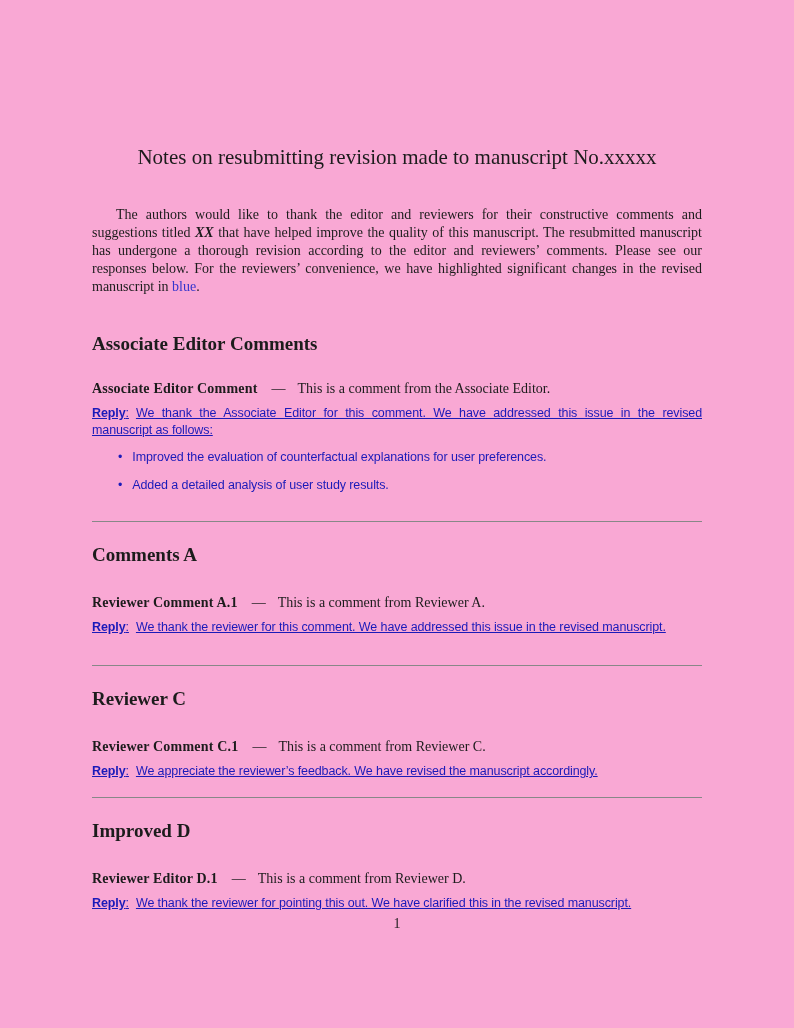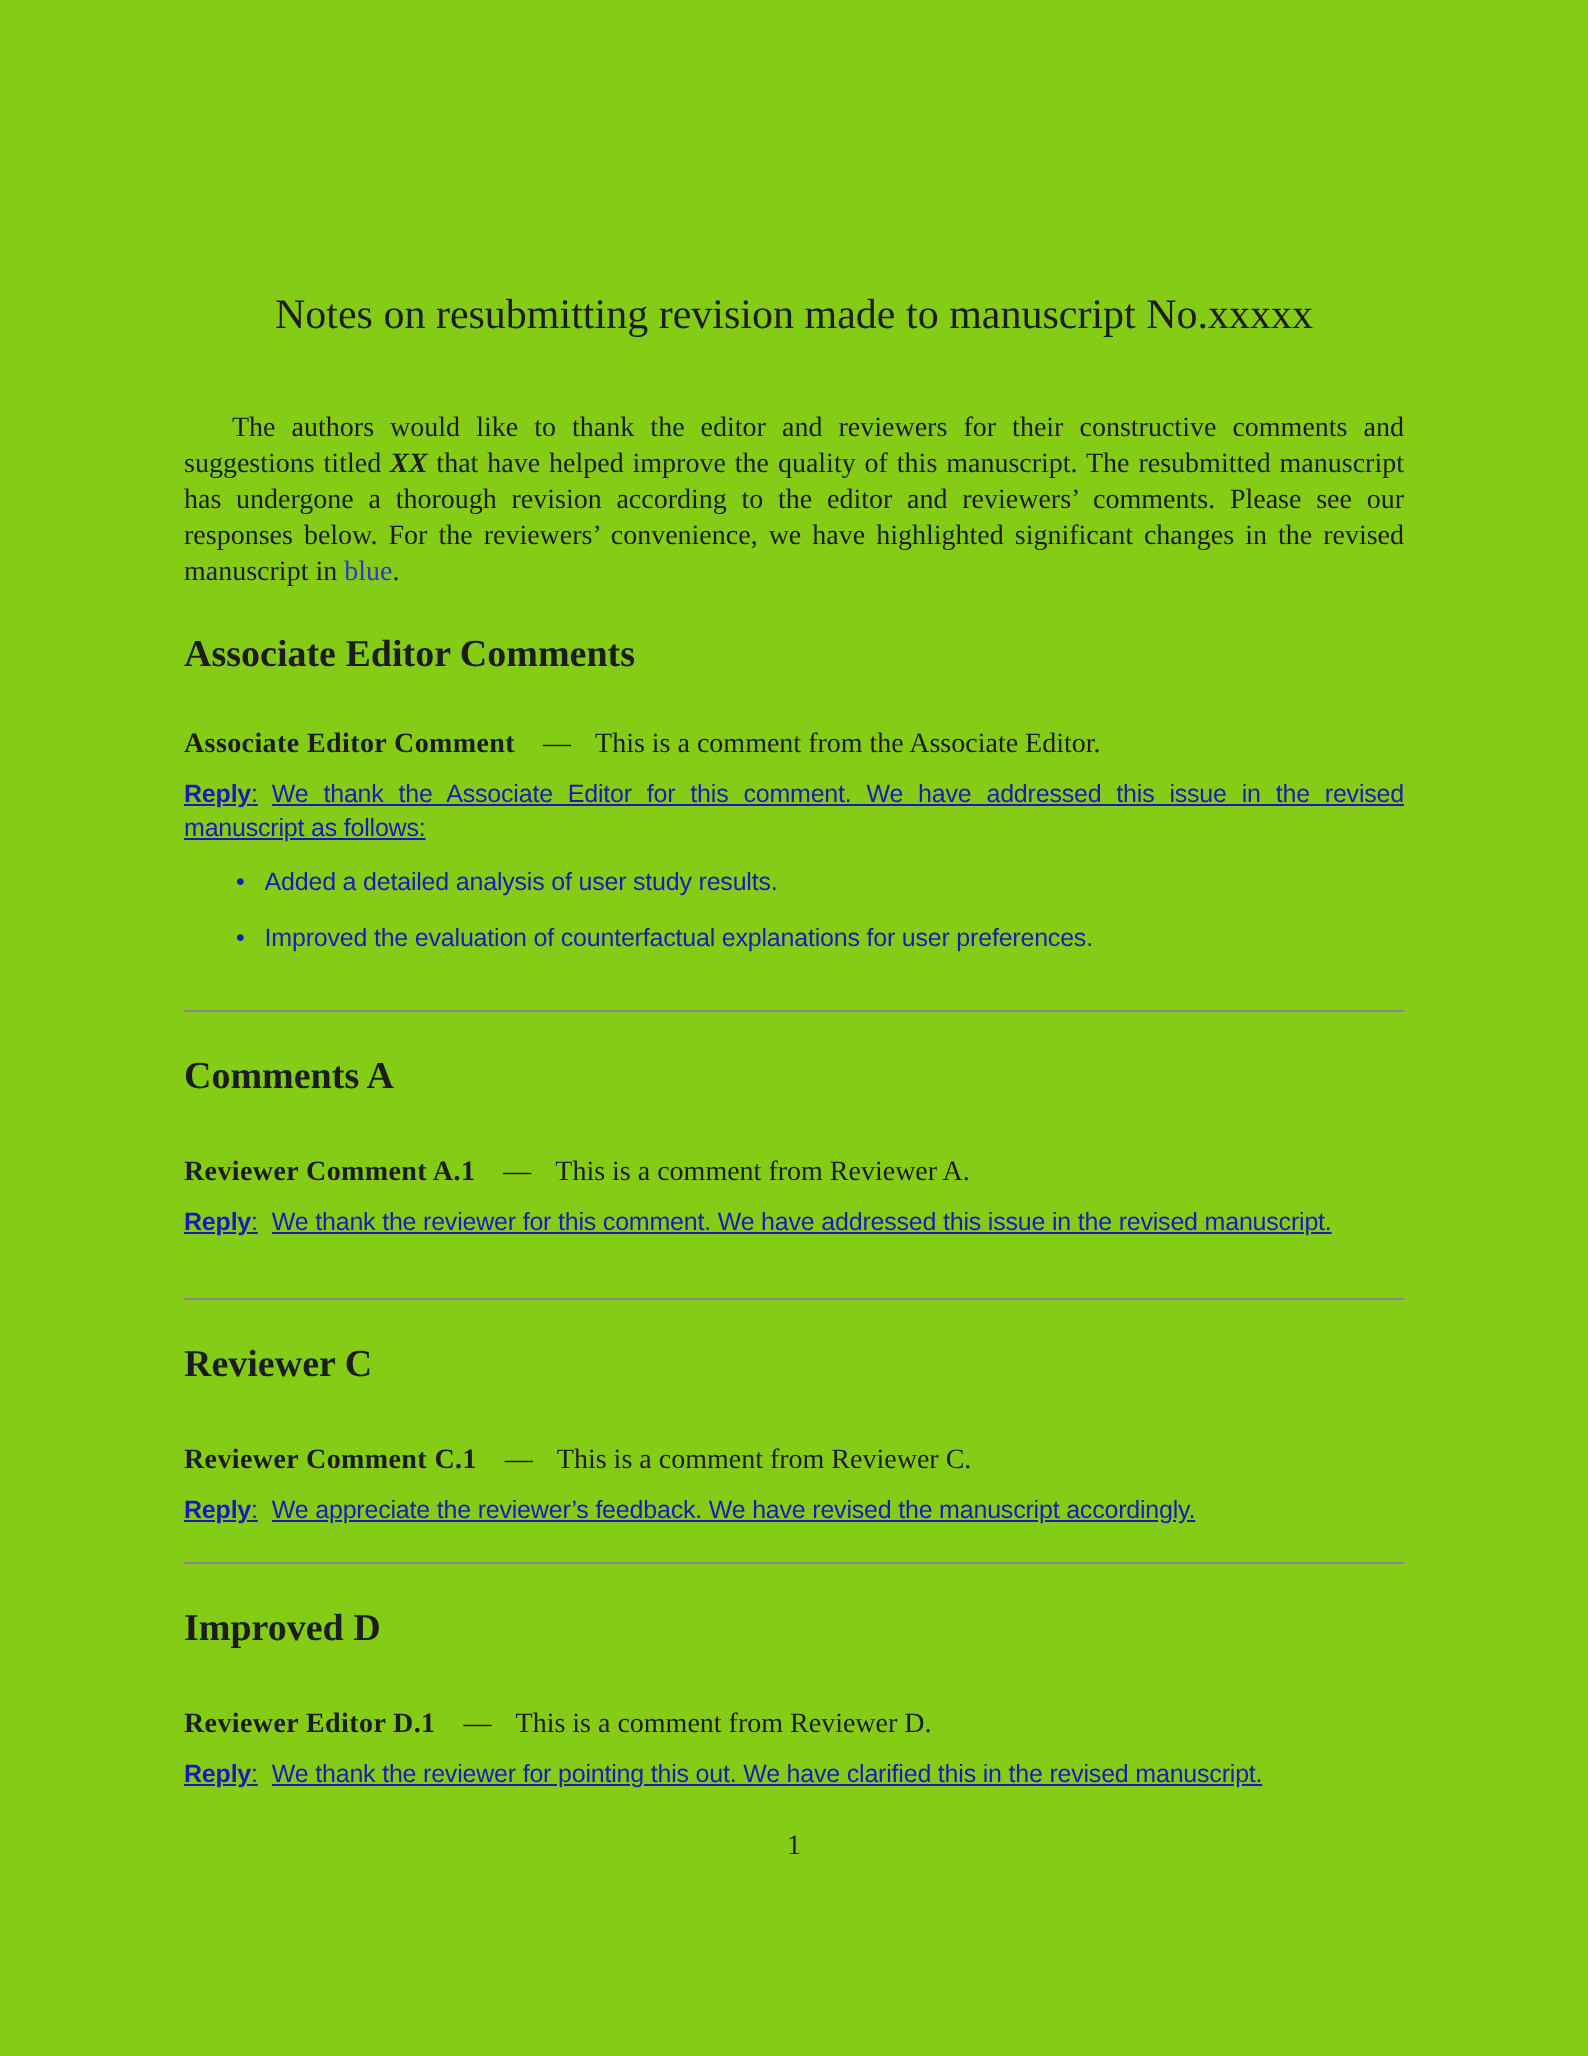--- a/index.html
+++ b/index.html
@@ -1,21 +1,21 @@
 <!DOCTYPE html>
 <html><head>
 <meta charset="utf-8">
 <style>
   html, body { margin: 0; padding: 0; background: #ffffff; }
   .page {
     position: relative;
     width: 794px;
     height: 1028px;
     margin: 0 auto;
-    background: #84cc16;
+    background: #f9a8d4;
     box-sizing: border-box;
     padding: 144px 92px 0 92px;
     font-family: "Liberation Serif", serif;
     color: #1c1c1c;
     overflow: hidden;
   }
   .title {
     font-size: 21px;
     font-weight: 400;
     line-height: 26px;
@@ -30,21 +30,21 @@
     margin: 0;
   }
   .intro .ms-title { font-style: italic; font-weight: bold; }
   .intro .blue-word { color: #3535cd; }
   h2.section-heading {
     font-size: 19px;
     font-weight: 700;
     line-height: 24px;
     margin: 21px 0 27px 0;
   }
-  h2.first-heading { margin-top: 20px; margin-bottom: 24px; }
+  h2.first-heading { margin-top: 36px; margin-bottom: 24px; }
   .comment-line {
     font-size: 14px;
     line-height: 18px;
     margin: 0;
   }
   .comment-label { font-weight: 700; letter-spacing: 0.2px; }
   .dash { margin: 0 12px 0 14px; }
   .reply {
     font-family: "Liberation Sans", sans-serif;
     font-size: 12.5px;
@@ -91,22 +91,22 @@
 <div class="page">
 
   <h1 class="title">Notes on resubmitting revision made to manuscript No.xxxxx</h1>
 
   <p class="intro"><span>The authors would like to thank the editor and reviewers for their constructive comments and suggestions titled </span><span class="ms-title">XX</span><span> that have helped improve the quality of this manuscript. The resubmitted manuscript has undergone a thorough revision according to the editor and reviewers’ comments. Please see our responses below. For the reviewers’ convenience, we have highlighted significant changes in the revised manuscript in </span><span class="blue-word">blue</span><span>.</span></p>
 
   <h2 class="section-heading first-heading">Associate Editor Comments</h2>
   <p class="comment-line"><span class="comment-label">Associate Editor Comment</span><span class="dash">—</span><span>This is a comment from the Associate Editor.</span></p>
   <p class="reply"><span class="reply-label">Reply</span><span>:</span><span class="reply-text">We thank the Associate Editor for this comment. We have addressed this issue in the revised manuscript as follows:</span></p>
   <ul class="reply-bullets">
+    <li><span class="bullet-glyph">•</span><span>Improved the evaluation of counterfactual explanations for user preferences.</span></li>
     <li><span class="bullet-glyph">•</span><span>Added a detailed analysis of user study results.</span></li>
-    <li><span class="bullet-glyph">•</span><span>Improved the evaluation of counterfactual explanations for user preferences.</span></li>
   </ul>
 
   <hr class="section-divider divider-1">
 
   <h2 class="section-heading">Comments A</h2>
   <p class="comment-line"><span class="comment-label">Reviewer Comment A.1</span><span class="dash">—</span><span>This is a comment from Reviewer A.</span></p>
   <p class="reply"><span class="reply-label">Reply</span><span>:</span><span class="reply-text">We thank the reviewer for this comment. We have addressed this issue in the revised manuscript.</span></p>
 
   <hr class="section-divider divider-2">
 

